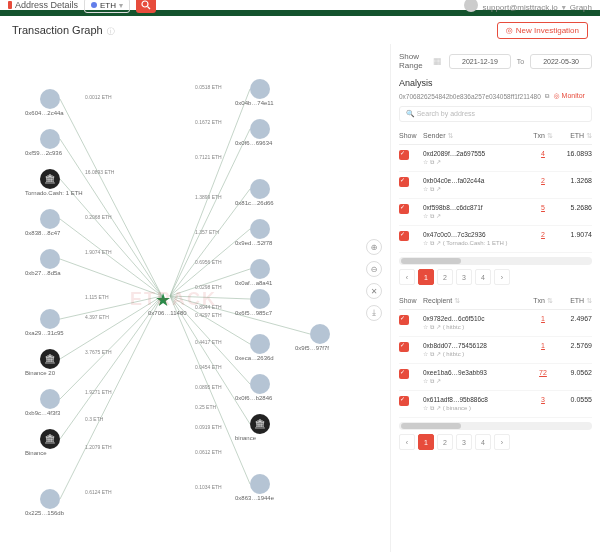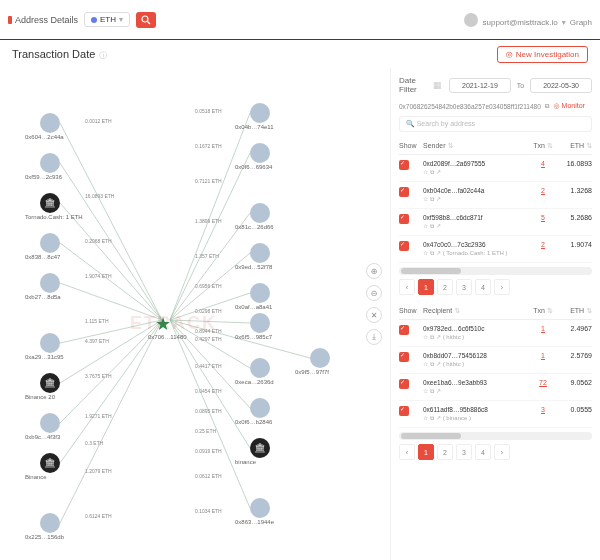--- a/index.html
+++ b/index.html
@@ -1,17 +1,17 @@
 <!DOCTYPE html>
 <html><head>
 <meta charset="utf-8">
 <style>
 *{margin:0;padding:0;box-sizing:border-box;font-family:Arial,sans-serif}
 body{background:#fff;width:600px;height:560px;overflow:hidden;font-size:9px;color:#333}
-.top-bar{height:40px;display:flex;align-items:center;padding:0 8px;border-bottom:1px solid #14532d;gap:6px}
+.top-bar{height:16px;display:flex;align-items:center;padding:0 8px;border-bottom:6px solid #14532d;gap:6px}
 .brand{display:flex;align-items:center;gap:3px;font-size:9px;color:#555}
 .brand-dot{width:4px;height:8px;background:#e74c3c;border-radius:1px}
 .chain-sel{display:flex;align-items:center;gap:3px;padding:2px 6px;border:1px solid #ddd;border-radius:3px;font-size:8px}
 .eth-dot{width:6px;height:6px;background:#627eea;border-radius:50%}
 .search-in{flex:1;max-width:140px;padding:2px 6px;border:1px solid #ddd;border-radius:3px;font-size:8px;color:#999}
 .search-btn{width:20px;height:16px;background:#e74c3c;border-radius:3px;display:flex;align-items:center;justify-content:center}
 .user-area{margin-left:auto;display:flex;align-items:flex-end;gap:4px;font-size:8px;color:#888}
 .avatar{width:14px;height:14px;background:#ccc;border-radius:50%}
 .sub-bar{height:28px;display:flex;align-items:center;padding:0 12px;justify-content:space-between}
 .section-title{font-size:11px;font-weight:500;color:#333}
@@ -76,21 +76,21 @@
     </div>
   <div class="user-area">
       <span class="avatar"></span>
       <span>support@misttrack.io</span>
       <span style="color:#aaa">▾</span>
       <span>Graph</span>
     </div>
 </div>
 
 <div class="sub-bar">
-  <div class="section-title"><span>Transaction Date</span><span class="info-icon">ⓘ</span></div>
+  <div class="section-title"><span>Transaction Graph</span><span class="info-icon">ⓘ</span></div>
   <div class="new-inv">
       <span>◎</span>
       <span>New Investigation</span>
     </div>
 </div>
 
 <div class="main">
   <div class="graph-area">
     <svg class="edges" width="390" height="508" id="svg-edges">
         <line x1="60" y1="55" x2="162" y2="252" stroke="#9db8a5" stroke-width="0.6"></line>
@@ -193,27 +193,28 @@
     <div class="tools">
       <div class="tool">⊕</div>
       <div class="tool">⊖</div>
       <div class="tool">✕</div>
       <div class="tool">⤓</div>
     </div>
   </div>
 
   <div class="side-panel">
     <div class="filter-row">
-      <div class="filter-lbl">Date Filter</div>
+      <div class="filter-lbl">Show Range</div>
       <div style="width:10px;color:#ccc">▦</div>
       <div class="date-box">2021-12-19</div>
       <div style="font-size:7px;color:#888">To</div>
       <div class="date-box">2022-05-30</div>
     </div>
 
+    <div class="analysis-hdr">Analysis</div>
     <div class="addr-line">
         <span>0x706826254842b0e836a257e034058ff1f211480</span>
         <span>⧉</span>
         <span class="monitor">◎ <span>Monitor</span></span>
       </div>
     <div class="search-addr">🔍 <span>Search by address</span></div>
 
     <div class="tbl-hdr">
       <div class="col-show">Show</div>
       <div class="col-send"><span>Sender</span> <span style="color:#ccc">⇅</span></div>

